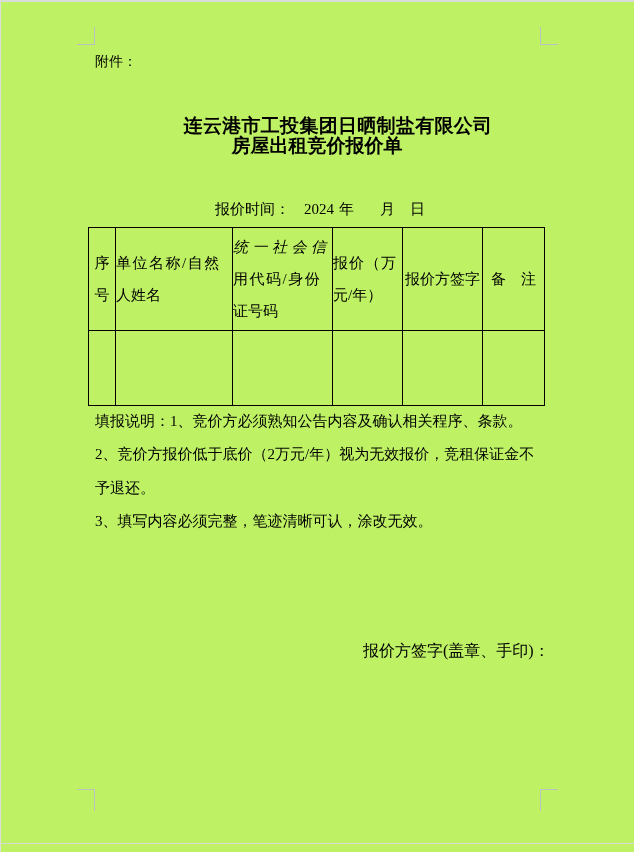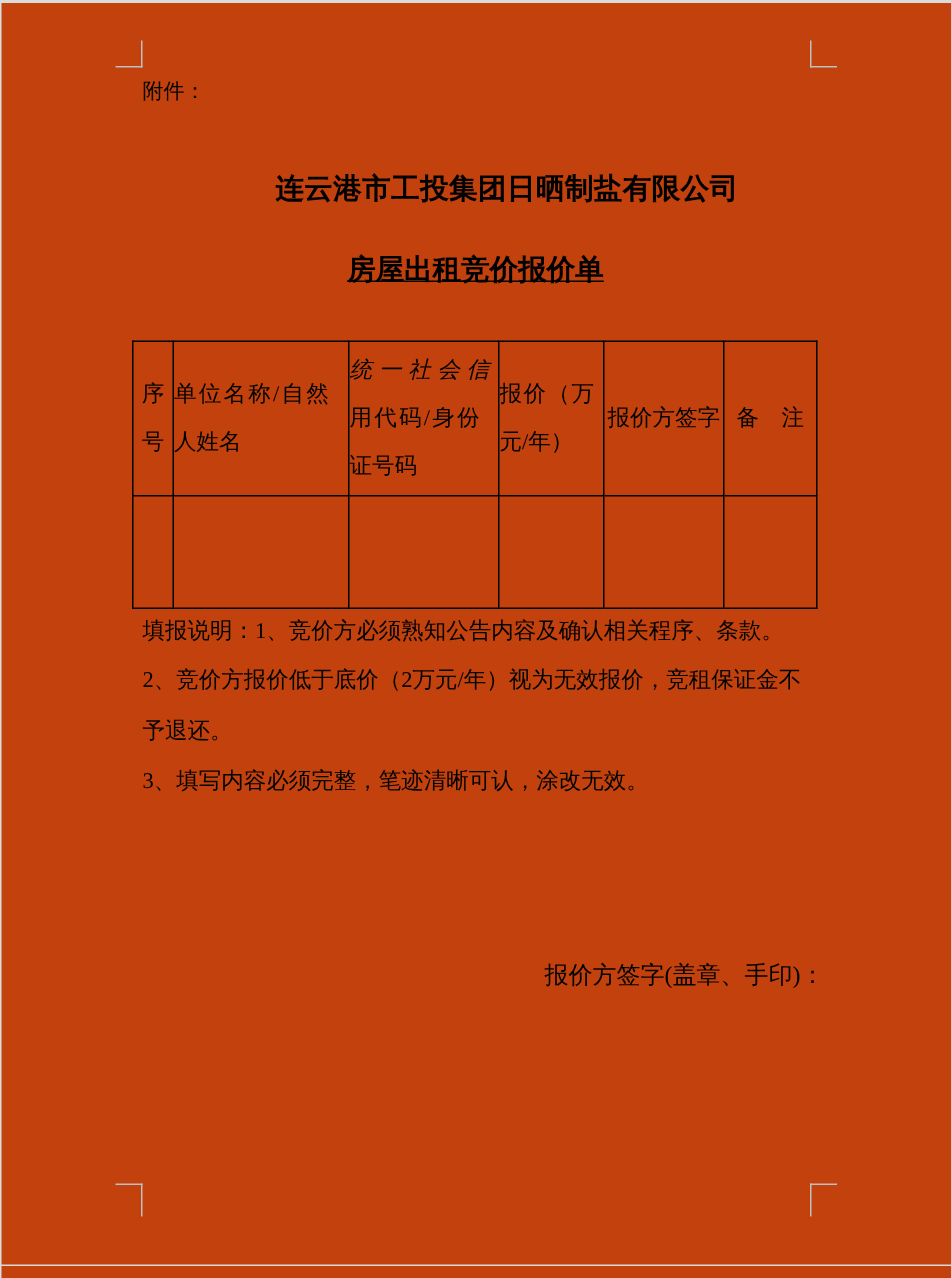--- a/index.html
+++ b/index.html
@@ -1,33 +1,33 @@
 <!DOCTYPE html>
 <html><head>
 <meta charset="utf-8">
 <style>
   html,body{margin:0;padding:0;background:#ffffff;}
   .page{
-    position:relative;width:634px;height:852px;background:#c2410c;overflow:hidden;
+    position:relative;width:634px;height:852px;background:#bef264;overflow:hidden;
     font-family:"Liberation Serif","DejaVu Serif",serif;color:#000000;
   }
   
   .edge-top{position:absolute;left:0;top:0;width:634px;height:2px;background:#dadcdc;}
   .edge-left{position:absolute;left:0;top:0;width:1px;height:852px;background:#dcdddd;}
   .edge-bottom{position:absolute;left:0;top:843px;width:634px;height:1px;background:#d9dada;}
   
   .mark{position:absolute;width:17px;}
   .mark-tl{left:77px;top:27px;height:17px;border-right:1px solid #bcc0c1;border-bottom:1px solid #bcc0c1;}
   .mark-tr{left:540px;top:27px;height:17px;border-left:1px solid #bcc0c1;border-bottom:1px solid #bcc0c1;}
   .mark-bl{left:77px;top:789px;height:21px;border-right:1px solid #bcc0c1;border-top:1px solid #bcc0c1;}
   .mark-br{left:540px;top:789px;height:21px;border-left:1px solid #bcc0c1;border-top:1px solid #bcc0c1;}
 
   .attachment{position:absolute;left:95px;top:53px;font-size:14px;line-height:18px;}
   .title{position:absolute;left:0;right:0;top:113px;text-align:center;font-size:19px;font-weight:bold;letter-spacing:0.3px;padding-left:42px;}
-  .subtitle{position:absolute;left:0;right:0;top:167px;text-align:center;font-size:19px;font-weight:bold;text-decoration:underline;}
+  .subtitle{position:absolute;left:0;right:0;top:133px;text-align:center;font-size:19px;font-weight:bold;}
 
   .quote-time{position:absolute;left:215px;top:200px;font-size:15px;line-height:18px;white-space:nowrap;}
   .qt-year{margin-left:14px;}
   .qt-u-year{margin-left:5px;}
   .qt-u-month{margin-left:26px;}
   .qt-u-day{margin-left:15px;}
 
   table.bid{
     position:absolute;left:88px;top:227px;width:456px;
     border-collapse:collapse;table-layout:fixed;font-size:15px;
@@ -60,20 +60,23 @@
   <div class="mark mark-tl"></div>
   <div class="mark mark-tr"></div>
   <div class="mark mark-bl"></div>
   <div class="mark mark-br"></div>
 
   <div class="attachment">附件：</div>
 
   <div class="title">连云港市工投集团日晒制盐有限公司</div>
   <div class="subtitle">房屋出租竞价报价单</div>
 
+  <div class="quote-time">
+    <span>报价时间：</span><span class="qt-year">2024</span><span class="qt-u-year">年</span><span class="qt-u-month">月</span><span class="qt-u-day">日</span>
+  </div>
 
   <table class="bid">
     <colgroup>
       <col style="width:27px">
         <col style="width:117px">
         <col style="width:100px">
       <col style="width:70px">
         <col style="width:80px">
         <col style="width:62px">
     </colgroup>

